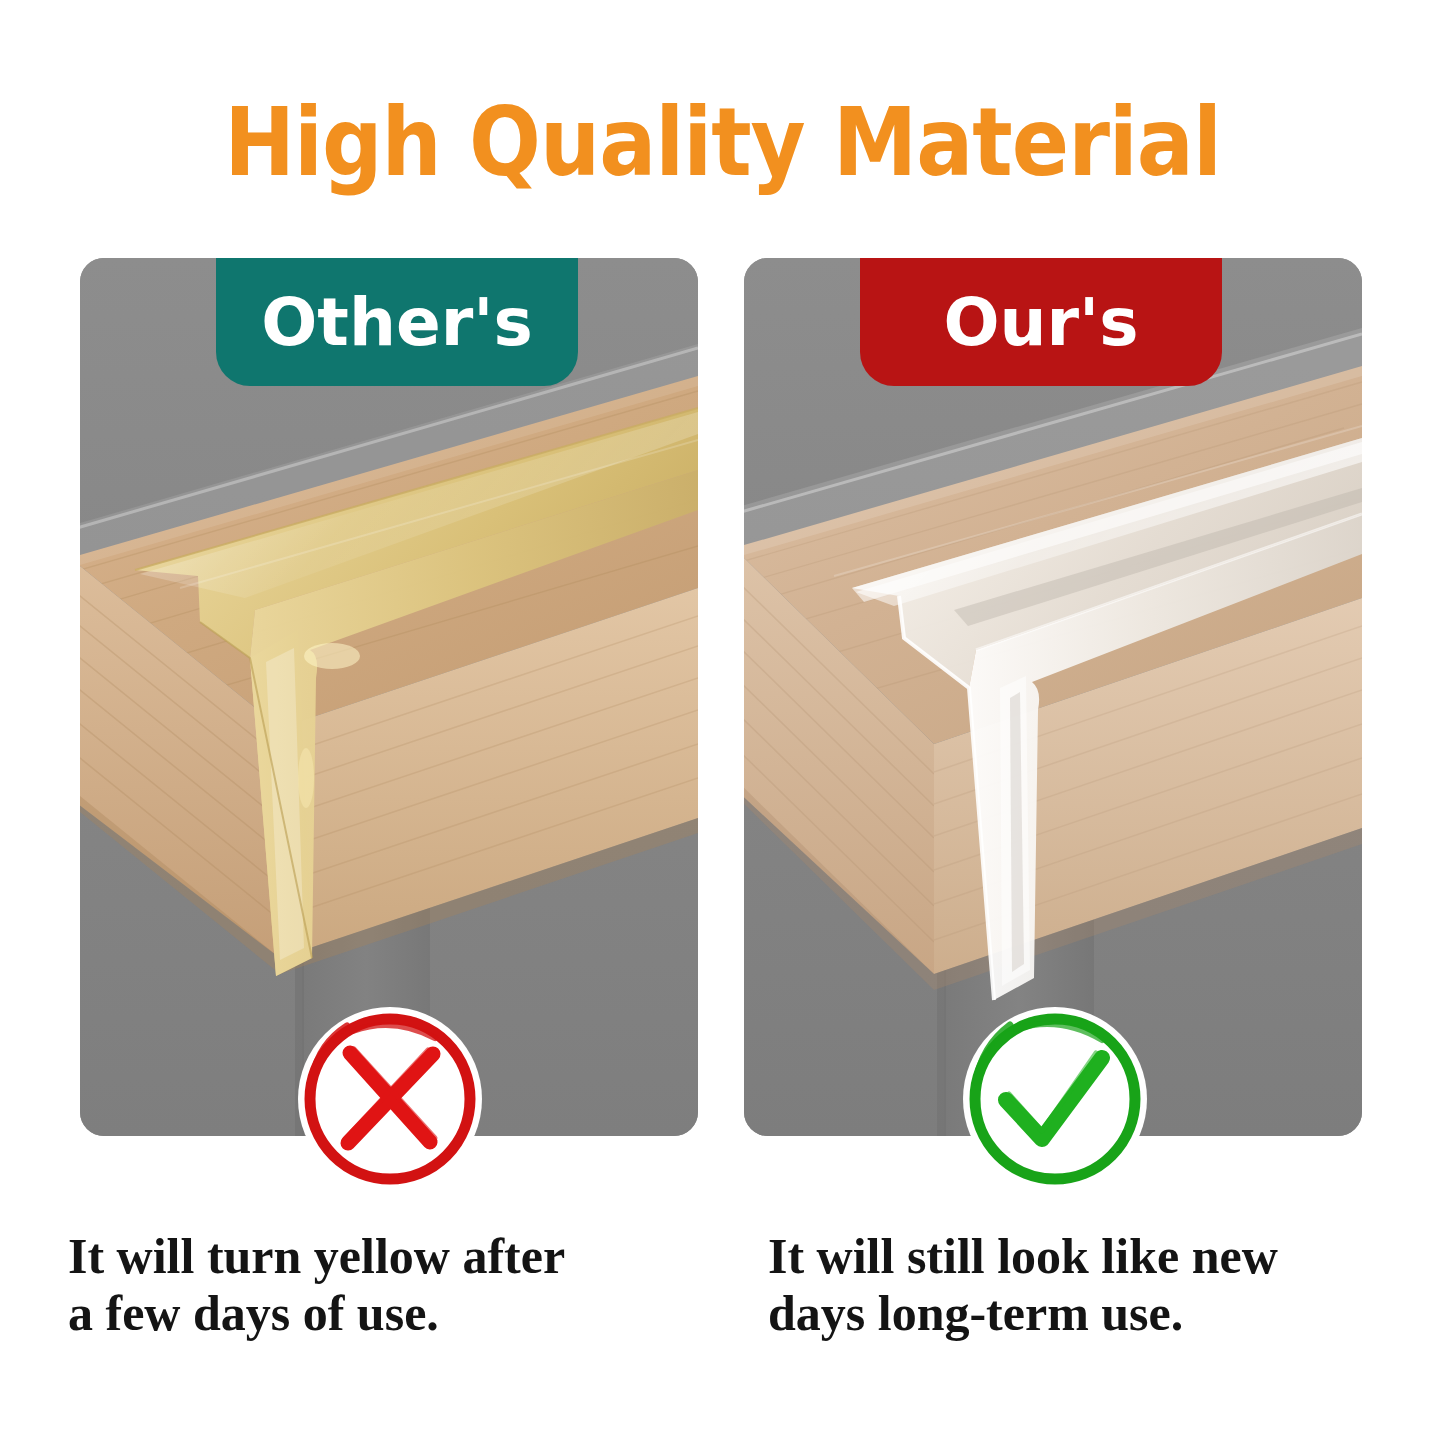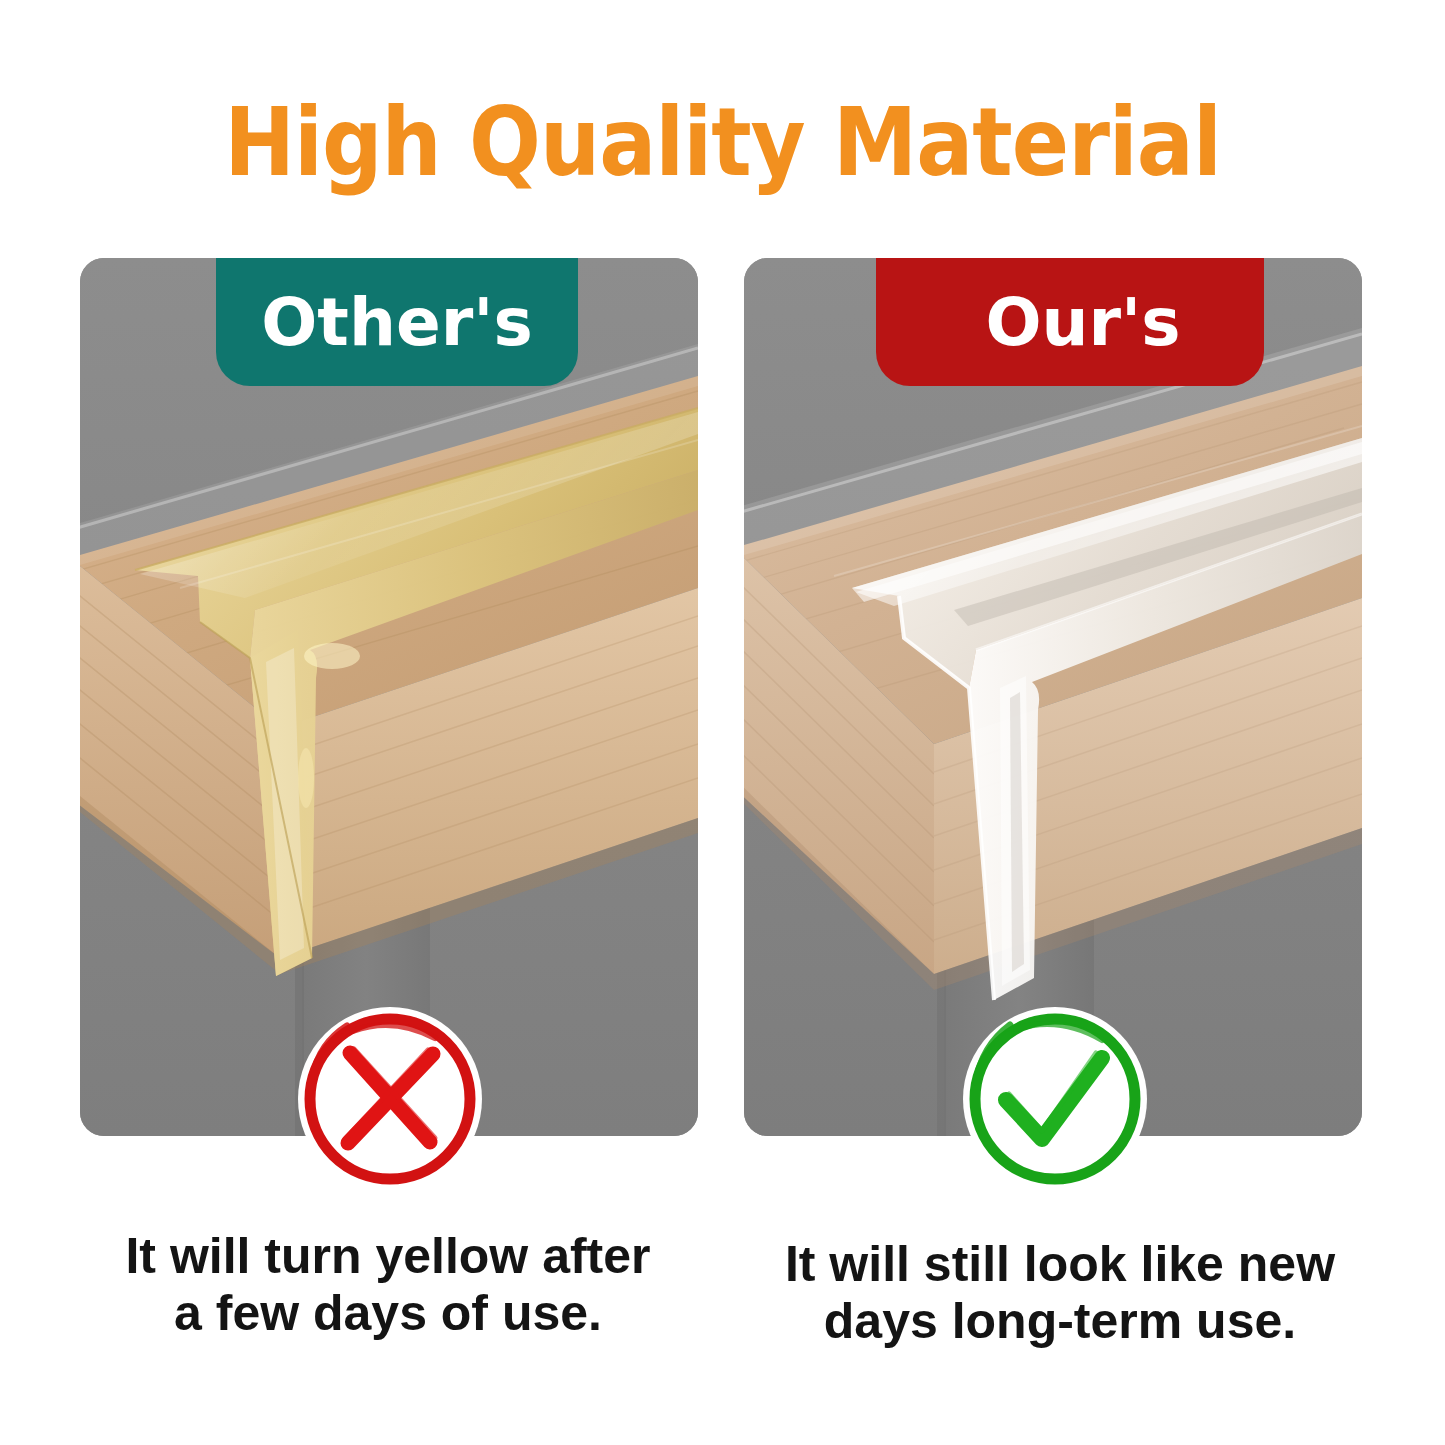--- a/index.html
+++ b/index.html
@@ -54,48 +54,46 @@
     border-bottom-left-radius:34px;
     border-bottom-right-radius:34px;
     z-index:5;
     white-space:nowrap;
   }
   .badge.other{
     left:136px;width:362px;
     background:#0f766e;
   }
   .badge.our{
-    left:132px;width:362px;
+    left:116px;width:362px;
     background:#B81414;
-    padding-left:26px;
   }
 
   
   .mark{
     position:absolute;
     width:186px;height:186px;
     z-index:9;
   }
   .mark.left{left:297px;top:1006px;}
   .mark.right{left:962px;top:1006px;}
 
   
   .caption{
     position:absolute;
     top:1228px;
     width:640px;
-    text-align:center;
     color:#141414;
     font-weight:bold;
     font-size:50px;
     line-height:1.13;
-    font-family:Liberation Sans, sans-serif;
+    font-family:Liberation Serif, serif;
   }
   .caption.left{left:68px;}
-  .caption.right{left:740px;margin-top:8px;}
+  .caption.right{left:768px;}
   .caption .l2{display:block;}
 </style>
 </head>
 <body>
 
 <div class="page">
 
   <div class="title">High Quality Material</div>
 
   <div class="panel left">

